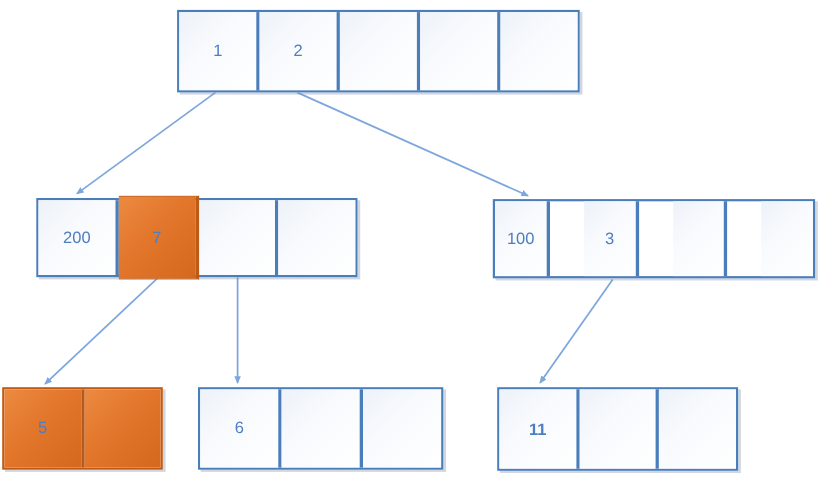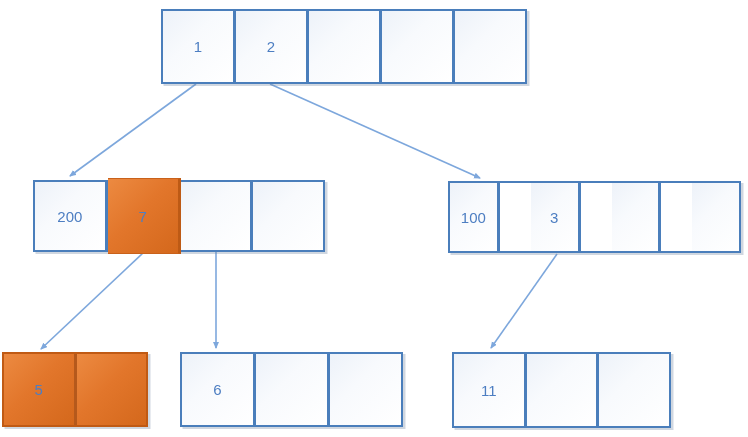--- a/index.html
+++ b/index.html
@@ -103,19 +103,19 @@
       </div>
       <div class="node orange" style="left: 2px; top: 352px; width: 146px; height: 75px;">
         <div class="cell">5</div>
         <div class="cell"></div>
       </div>
       <div class="node" style="left: 180px; top: 352px; width: 223px; height: 75px;">
         <div class="cell">6</div>
         <div class="cell"></div>
         <div class="cell"></div>
       </div>
-      <div class="node" style="left: 452px; top: 352px; width: 219px; height: 76px;">
+      <div class="node" style="left: 452px; top: 352px; width: 219px; height: 76px; font-weight: bold;">
         <div class="cell">11</div>
         <div class="cell"></div>
         <div class="cell"></div>
       </div>
     </div>
 </div>
 
 </body></html>

